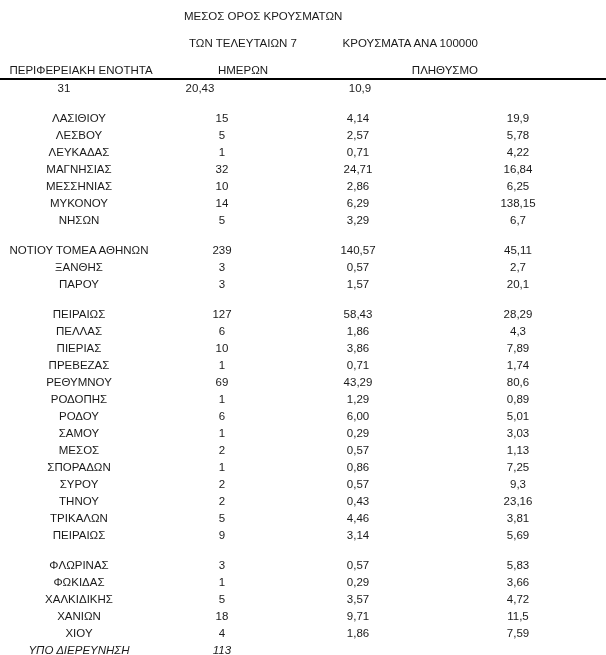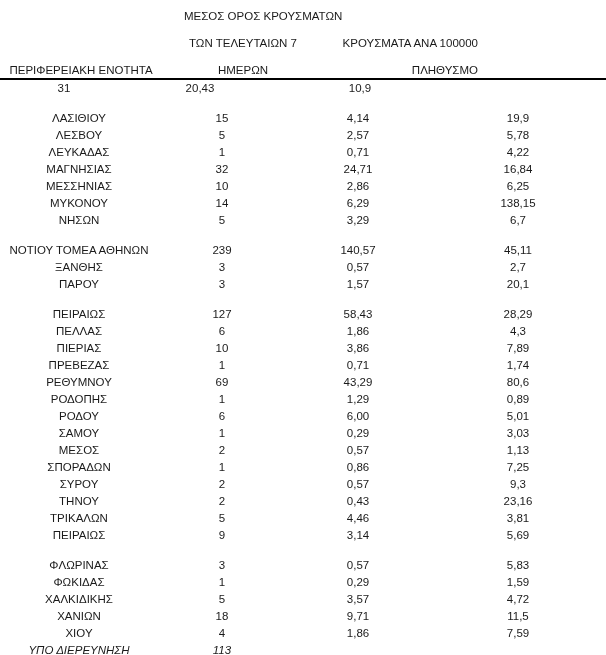--- a/index.html
+++ b/index.html
@@ -238,21 +238,21 @@
         <div class="row">
           <div class="cell c1">ΦΛΩΡΙΝΑΣ</div>
           <div class="cell c2">3</div>
           <div class="cell c3">0,57</div>
           <div class="cell c4">5,83</div>
         </div>
         <div class="row">
           <div class="cell c1">ΦΩΚΙΔΑΣ</div>
           <div class="cell c2">1</div>
           <div class="cell c3">0,29</div>
-          <div class="cell c4">1,59</div>
+          <div class="cell c4">3,66</div>
         </div>
         <div class="row">
           <div class="cell c1">ΧΑΛΚΙΔΙΚΗΣ</div>
           <div class="cell c2">5</div>
           <div class="cell c3">3,57</div>
           <div class="cell c4">4,72</div>
         </div>
         <div class="row">
           <div class="cell c1">ΧΑΝΙΩΝ</div>
           <div class="cell c2">18</div>

